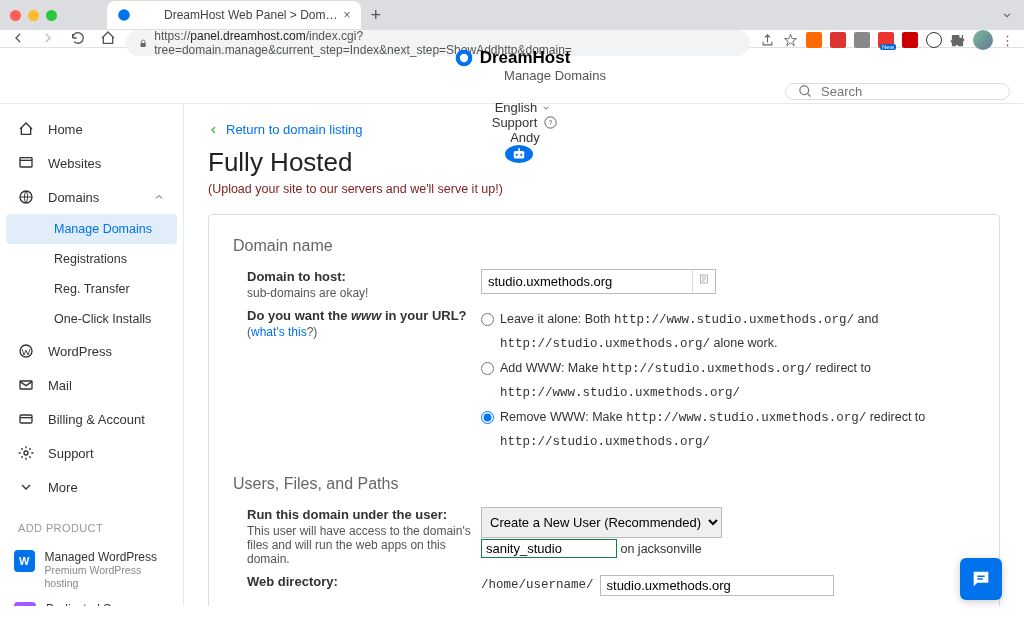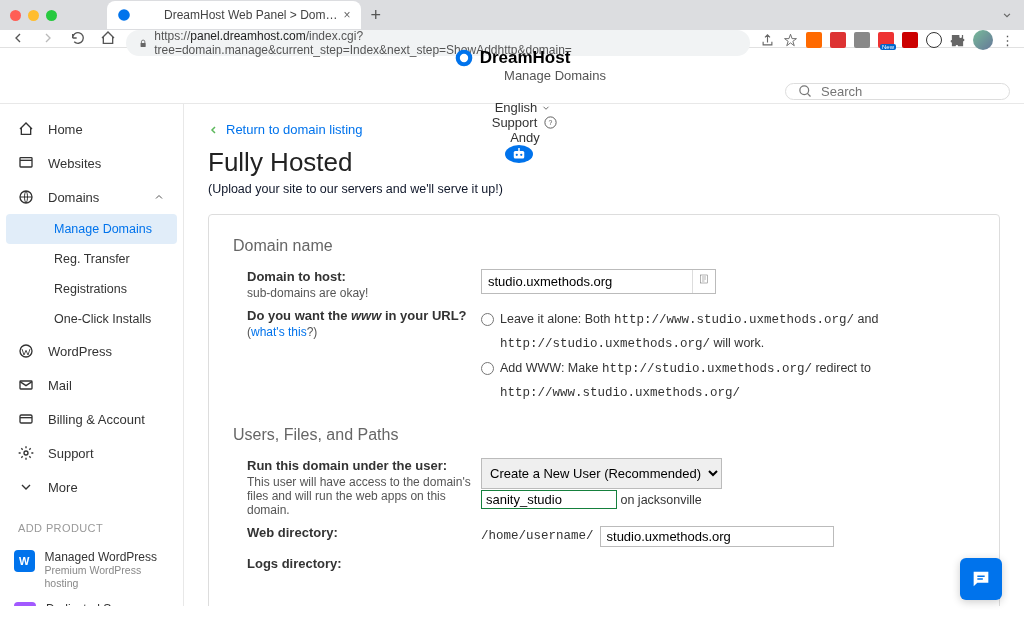--- a/index.html
+++ b/index.html
@@ -51,21 +51,21 @@
     .pc-icon { width: 22px; height: 22px; border-radius: 4px; display:flex;align-items:center;justify-content:center;color:#fff; font-size:11px; font-weight:700;}
     .pc-blue { background: #0073ec; }
     .pc-purple { background: #a259ff; }
     .pc-text { font-size: 12px; line-height: 1.2; }
     .pc-sub { font-size: 10.5px; color: #888; }
     
     .content { flex: 1; overflow-y: auto; padding: 18px 24px; }
     .return { color: #0073ec; font-size: 13px; display: flex; align-items: center; gap: 6px; cursor: pointer;}
     .return svg { fill: #5cb85c; }
     h1 { font-size: 26px; font-weight: 500; margin-top: 10px; color: #222; }
-    .subtitle { font-size: 12.5px; color: #0f172a; margin-top: 4px; }
+    .subtitle { font-size: 12.5px; color: #7f1d1d; margin-top: 4px; }
     
     .panel { border: 1px solid #ddd; border-radius: 4px; margin-top: 18px; padding: 22px 24px 30px; }
     .section-title { font-size: 16px; color: #666; font-weight: 400; margin-bottom: 14px; }
     .row { display: flex; margin-bottom: 8px; font-size: 12.5px; align-items: flex-start; margin-left: 14px; }
     .row-label { width: 234px; flex-shrink: 0; padding-right: 10px; font-size:13px;}
     .row-label .bold { font-weight: 600; }
     .row-label .note { font-size: 12px; color: #555; margin-top: 2px; }
     .row-value { flex: 1; font-size: 12.5px; line-height: 1.8; }
     .input-wrap { display:inline-flex; align-items:center; border:1px solid #bbb; padding:0; }
     .input-wrap input { border:none; padding:2px 6px; font-size:13px; width:210px; outline:none; }
@@ -212,22 +212,22 @@
             <circle cx="12" cy="12" r="9" stroke="#333" stroke-width="2" fill="none"></circle>
             <path d="M3 12h18M12 3c3 3 3 15 0 18M12 3c-3 3-3 15 0 18" stroke="#333" stroke-width="1.5" fill="none"></path>
           </svg>
         <span>Domains</span>
       </div>
       <svg width="12" height="12" viewBox="0 0 24 24">
           <path d="M6 15l6-6 6 6" stroke="#555" stroke-width="2" fill="none"></path>
         </svg>
     </div>
     <div class="sub-item active">Manage Domains</div>
+    <div class="sub-item">Registrations</div>
     <div class="sub-item">Reg. Transfer</div>
-    <div class="sub-item">Registrations</div>
     <div class="sub-item">One-Click Installs</div>
     <div class="side-item">
       <svg width="16" height="16" viewBox="0 0 24 24">
           <circle cx="12" cy="12" r="9" stroke="#333" stroke-width="2" fill="none"></circle>
           <path d="M6 9l3 9 3-7 3 7 3-9" stroke="#333" stroke-width="1.3" fill="none"></path>
         </svg>
       <span>WordPress</span>
     </div>
     <div class="side-item">
       <svg width="16" height="16" viewBox="0 0 24 24">
@@ -302,26 +302,30 @@
         </div>
       </div>
       <div class="row">
         <div class="row-label">
           <div class="bold"><span>Do you want the </span><em>www</em><span> in your URL?</span></div>
           <div class="note"><span>(</span><span class="link">what's this</span><span>?</span><span>)</span></div>
         </div>
         <div class="row-value">
           <div class="radio-line">
             <input type="radio" name="www" style="">
-            <div class="radio-text"><span>Leave it alone: Both </span><code>http://www.studio.uxmethods.org/</code><span> and </span><code>http://studio.uxmethods.org/</code><span> will work.</span></div>
+            <div class="radio-text"><span>Leave it alone: Both </span><code>http://www.studio.uxmethods.org/</code><span> and </span><code>http://studio.uxmethods.org/</code><span> alone work.</span></div>
           </div>
           <div class="radio-line">
             <input type="radio" name="www" style="">
             <div class="radio-text"><span>Add WWW: Make </span><code>http://studio.uxmethods.org/</code><span> redirect to </span><code>http://www.studio.uxmethods.org/</code></div>
           </div>
+          <div class="radio-line">
+            <input type="radio" name="www" checked="" style="">
+            <div class="radio-text"><span>Remove WWW: Make </span><code>http://www.studio.uxmethods.org/</code><span> redirect to </span><code>http://studio.uxmethods.org/</code></div>
+          </div>
         </div>
       </div>
 
       <div class="section-title" style="margin-top:20px">Users, Files, and Paths</div>
       <div class="row">
         <div class="row-label">
           <div class="bold">Run this domain under the user:</div>
           <div class="note">This user will have access to the domain's files and will run the web apps on this domain.</div>
         </div>
         <div class="row-value">

